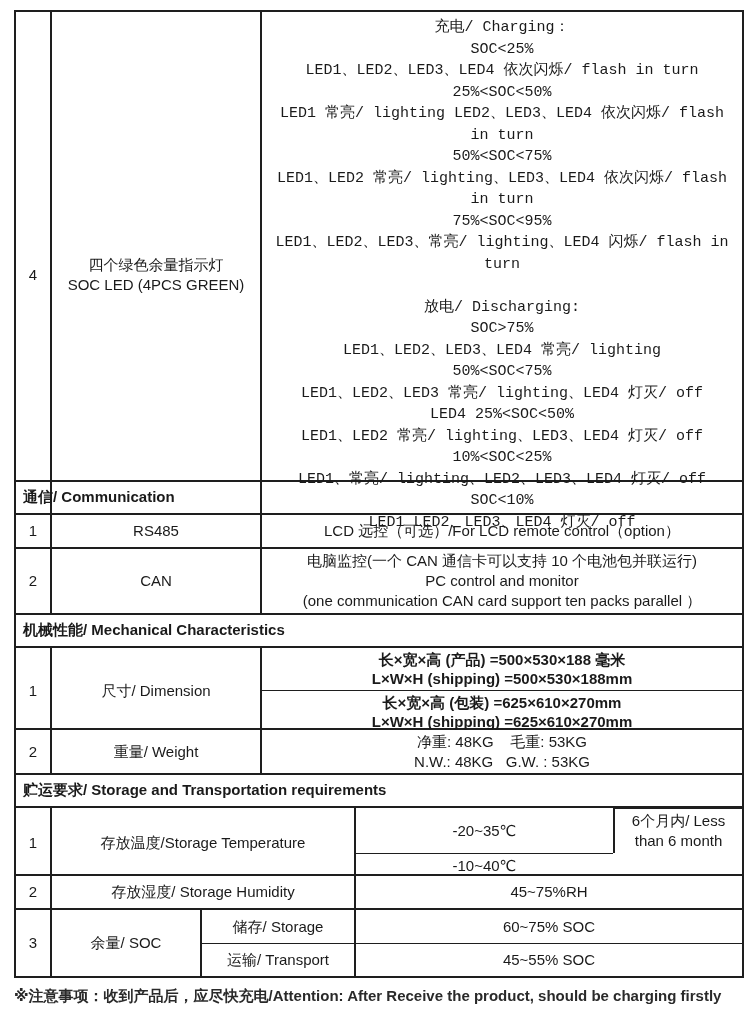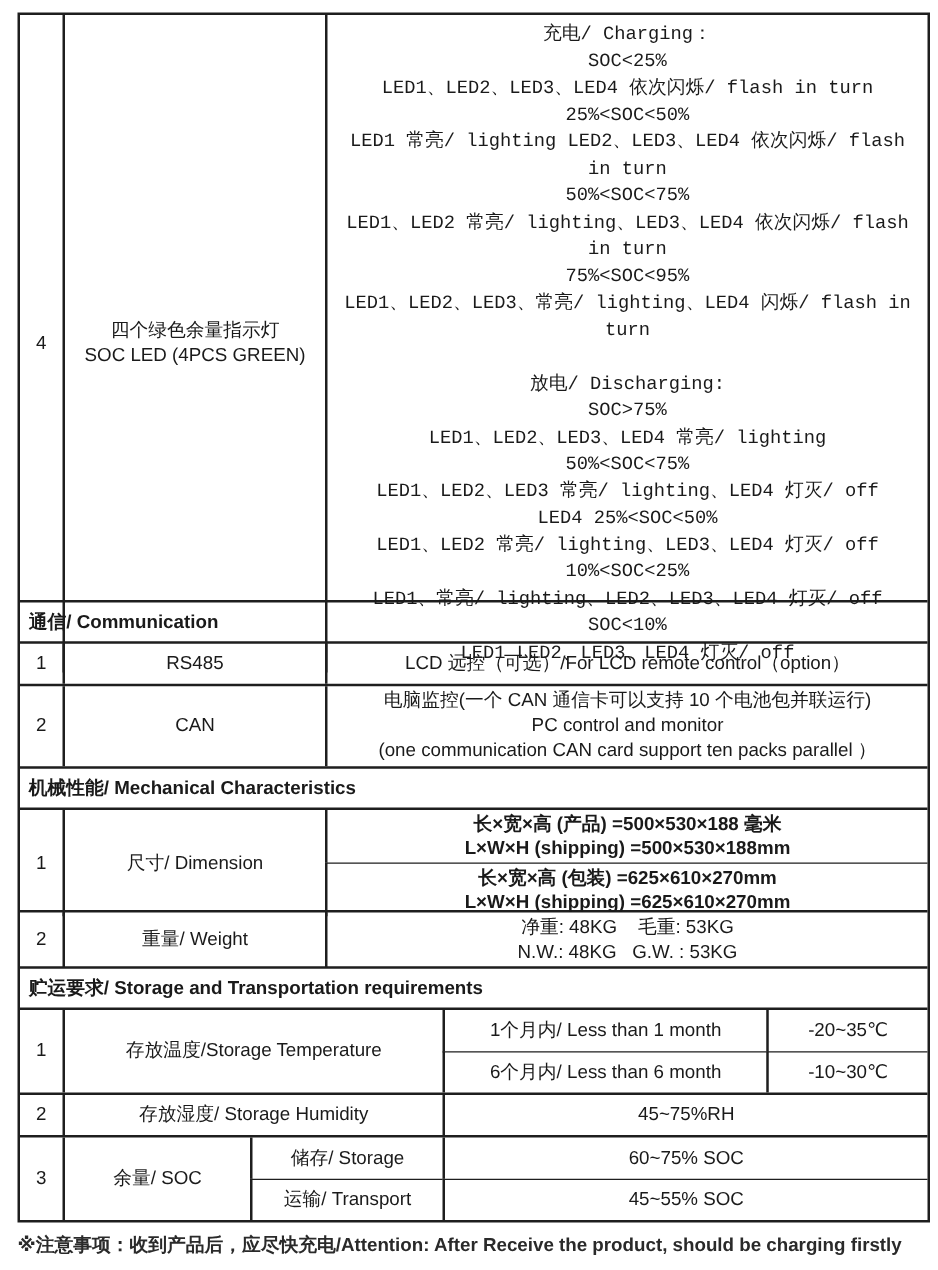--- a/index.html
+++ b/index.html
@@ -170,30 +170,27 @@
     </div>
 
     <div class="g-temp row-temp">
       <div class="cell first span2">
         <div class="txt">1</div>
       </div>
       <div class="cell span2">
         <div class="txt">存放温度/Storage Temperature</div>
       </div>
       <div class="cell">
-        <div class="txt">1个月内/ Less than 1 month</div>
-      </div>
-      <div class="cell">
         <div class="txt">-20~35℃</div>
       </div>
       <div class="cell bt1">
         <div class="txt">6个月内/ Less than 6 month</div>
       </div>
       <div class="cell bt1">
-        <div class="txt">-10~30℃</div>
+        <div class="txt">-10~40℃</div>
       </div>
     </div>
 
     <div class="g-hum row-hum">
       <div class="cell first">
         <div class="txt">2</div>
       </div>
       <div class="cell">
         <div class="txt">存放湿度/ Storage Humidity</div>
       </div>

